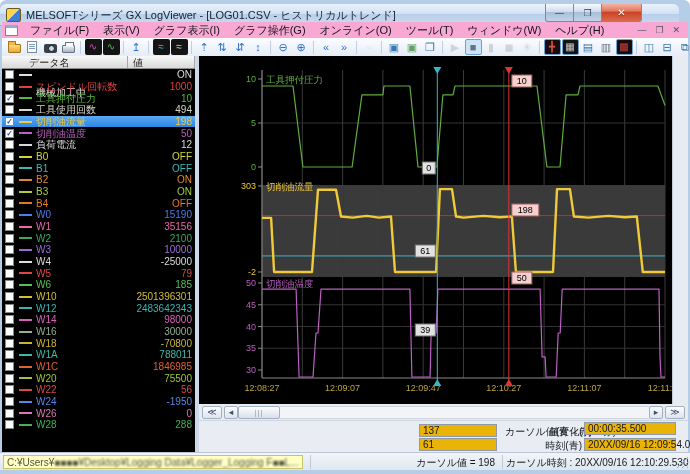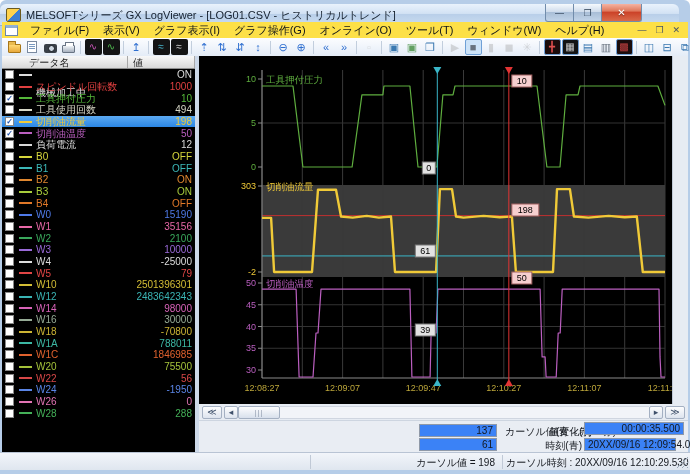--- a/index.html
+++ b/index.html
@@ -8,21 +8,21 @@
 
 .titlebar{position:absolute;left:0;top:4px;width:679px;height:22px;background:linear-gradient(180deg,#e9f2fc,#d2e2f4 45%,#b9cfe9 50%,#c9dcf0);border-bottom:1px solid #92b2d6;border-radius:6px 6px 0 0}
 .app-icon{position:absolute;left:6px;top:4px;width:15px;height:14px;background:linear-gradient(135deg,#ffd34e 0 50%,#3d7fd4 50% 100%);border:1px solid #6b5a20;border-radius:2px}
 .title-text{position:absolute;left:26px;top:4px;font-size:11px;color:#15202e;white-space:nowrap}
 .winbtns{position:absolute;right:37px;top:0;height:18px;display:flex}
 .wbtn{height:18px;border:1px solid #718cab;border-top:none;display:flex;align-items:center;justify-content:center;font-size:9px;color:#fff;text-shadow:0 1px 1px #00000070;background:linear-gradient(180deg,#f5f9fd,#cfdcec 45%,#a9bed7 50%,#c2d4e8)}
 .wbtn.minb{width:29px;border-radius:0 0 0 3px;color:#2a3c52;text-shadow:none}
 .wbtn.maxb{width:27px;border-left:none;border-right:none;color:#2a3c52;text-shadow:none}
 .wbtn.closeb{width:41px;border-radius:0 0 3px 0;background:linear-gradient(180deg,#f5b3a2,#e07a5e 40%,#cc4329 50%,#d96a4a);font-size:10px}
 
-.menubar{position:absolute;left:2px;top:22px;width:686px;height:16px;background:#fde047;display:flex;align-items:center;font-size:11px;color:#101418}
+.menubar{position:absolute;left:2px;top:22px;width:686px;height:16px;background:#f9a8d4;display:flex;align-items:center;font-size:11px;color:#101418}
 .mdi-icon{width:13px;height:11px;margin:0 5px 0 3px;background:#fff;border:1px solid #6a86aa;border-top:3px solid #8fb0d4}
 .mitem{padding:1px 7px;cursor:default}
 .mdi-ctrls{margin-left:auto;display:flex;gap:9px;padding-right:8px;color:#4a5664;font-size:9px}
 .mdi-ctrls span{cursor:default}
 
 .toolbar{position:absolute;left:2px;top:38px;width:686px;height:19px;background:linear-gradient(180deg,#fcfdff,#e4ecf7);border-bottom:1px solid #c3cfe0;display:flex;align-items:center;padding-left:3px}
 .tbtn{display:inline-flex;align-items:center;justify-content:center;width:17px;height:16px;font-size:11px;line-height:14px;margin:0 .5px;border:1px solid transparent;border-radius:2px;cursor:default;flex:none}
 .tbtn.dark{font-size:10px}
 .tbtn.pressed{background:#cde3f8;border-color:#6fa0d6}
 .tbtn.disabled{opacity:.4;filter:grayscale(1)}
@@ -53,21 +53,21 @@
 .vscroll{position:absolute;left:672px;top:56px;width:16px;height:348px;background:#e7ecf3;border-left:1px solid #c2cbd8}
 .hscroll{position:absolute;left:199px;top:404px;width:489px;height:16px;background:#e7ecf3;display:flex;align-items:center;padding:1px}
 .sbtn{height:13px;border:1px solid #a4b0c2;border-radius:2px;background:linear-gradient(#fdfdfe,#dde4ee);font-size:9px;color:#3e506a;display:flex;align-items:center;justify-content:center;flex:none;cursor:default}
 .sbtn.pg{width:20px;margin:0 2px}
 .sbtn.ln{width:14px}
 .sthumb{width:42px;height:13px;border:1px solid #a4b0c2;border-radius:2px;background:linear-gradient(#fdfdfe,#d8e0ec);flex:none;cursor:default;display:flex;align-items:center;justify-content:center;font-size:7px;color:#8a96a8;letter-spacing:1px}
 .strack{flex:1;height:13px;background:#f2f4f8;border:1px solid #d0d6e0;border-left:none;border-right:none}
 
 .infobar{position:absolute;left:199px;top:420px;width:489px;height:32px;background:#e9edf3;border-top:1px solid #cdd5e0;font-size:10px;color:#14181e}
 .ilabel{position:absolute;text-align:right;white-space:nowrap}
-.ibox{position:absolute;background:#3b82f6;border:1px solid #8f99a8;height:13px;line-height:12px;text-align:right;padding:0 3px;white-space:nowrap}
+.ibox{position:absolute;background:#eab308;border:1px solid #8f99a8;height:13px;line-height:12px;text-align:left;padding:0 3px;white-space:nowrap}
 
 .statusbar{position:absolute;left:0;top:452px;width:690px;height:18px;background:linear-gradient(#f2f5fa,#dfe6ef);border-top:1px solid #b9c4d4;font-size:10px;color:#14181e}
 .pathbox{position:absolute;left:3px;top:2px;width:300px;height:14px;background:#ffffc6;border:1px solid #c8c465;line-height:13px;padding-left:3px;overflow:hidden;white-space:nowrap;color:#55553a}
 .blurred{filter:blur(1.2px)}
 .sdiv{position:absolute;top:2px;width:1px;height:14px;background:#c0c9d6}
 .scur{position:absolute;top:3px;white-space:nowrap;text-align:right}
 .grip{position:absolute;right:2px;bottom:2px;width:12px;height:12px;background:
 linear-gradient(135deg,transparent 0 50%,#9aa8ba 50% 57%,transparent 57% 72%,#9aa8ba 72% 79%,transparent 79% 93%,#9aa8ba 93% 100%)}
 svg text{font-family:"Liberation Sans",sans-serif}
 </style>
@@ -267,20 +267,26 @@
           <span class="cb"></span>
           <span class="dash" style="background: rgb(220, 220, 220);"></span>
           <span class="nm" style="color: rgb(220, 220, 220);">W4</span>
           <span class="vl" style="color: rgb(220, 220, 220);">-25000</span>
         </div>
         <div class="trow">
           <span class="cb"></span>
           <span class="dash" style="background: rgb(224, 69, 69);"></span>
           <span class="nm" style="color: rgb(224, 69, 69);">W5</span>
           <span class="vl" style="color: rgb(224, 69, 69);">79</span>
+        </div>
+        <div class="trow">
+          <span class="cb"></span>
+          <span class="dash" style="background: rgb(85, 192, 85);"></span>
+          <span class="nm" style="color: rgb(85, 192, 85);">W6</span>
+          <span class="vl" style="color: rgb(85, 192, 85);">185</span>
         </div>
         <div class="trow">
           <span class="cb"></span>
           <span class="dash" style="background: rgb(212, 190, 53);"></span>
           <span class="nm" style="color: rgb(212, 190, 53);">W10</span>
           <span class="vl" style="color: rgb(212, 190, 53);">2501396301</span>
         </div>
         <div class="trow">
           <span class="cb"></span>
           <span class="dash" style="background: rgb(58, 180, 180);"></span>
@@ -437,28 +443,29 @@
     <span class="sthumb">|||</span>
     <span class="strack"></span>
     <span class="sbtn ln">▸</span>
     <span class="sbtn pg">≫</span>
   </div>
 
   <div class="infobar">
     <span class="ilabel" style="left:240px;top:4px;width:177px">値変化(青→赤)</span>
     <span class="ibox" style="left:220px;top:3px;width:78px">137</span>
     <span class="ilabel" style="left:306px;top:4px;width:77px">カーソル値(青→赤)</span>
-    <span class="ibox" style="left:385px;top:1px;width:100px">00:00:35.500</span>
+    <span class="ibox" style="left:385px;top:1px;width:92px">00:00:35.500</span>
     <span class="ilabel" style="left:240px;top:18px;width:177px">値(青)</span>
     <span class="ibox" style="left:220px;top:17px;width:78px">61</span>
     <span class="ilabel" style="left:306px;top:18px;width:77px">時刻(青)</span>
     <span class="ibox" style="left:385px;top:17px;width:92px">20XX/09/16 12:09:54.030</span>
   </div>
 
   <div class="statusbar">
+    <span class="pathbox"><span>C:¥Users¥</span><span class="blurred">■■■■¥Desktop¥Logging Data¥Logger_Logging F■■L...</span></span>
     <span class="sdiv" style="left:310px"></span>
     <span class="scur" style="left:320px;width:175px">カーソル値 = 198</span>
     <span class="sdiv" style="left:502px"></span>
     <span class="scur" style="left:506px;width:172px">カーソル時刻 : 20XX/09/16 12:10:29.530</span>
     <span class="grip"></span>
   </div>
 
 </div>
 
 </body></html>

